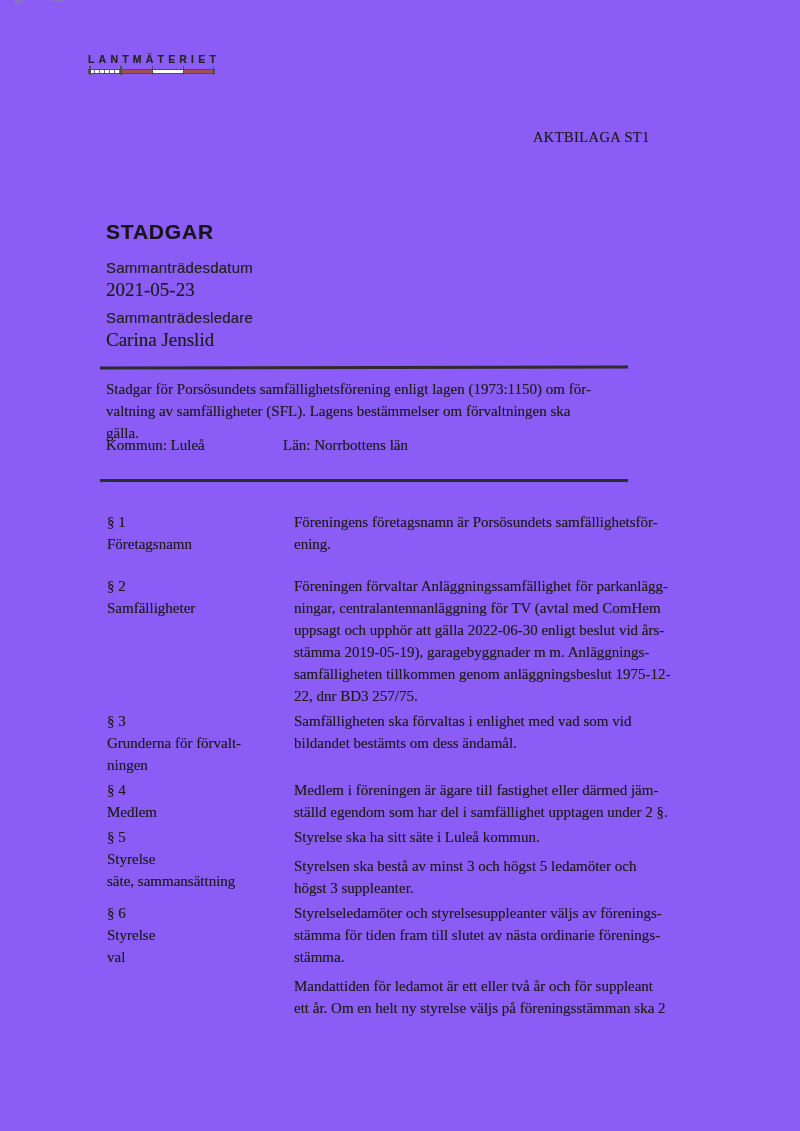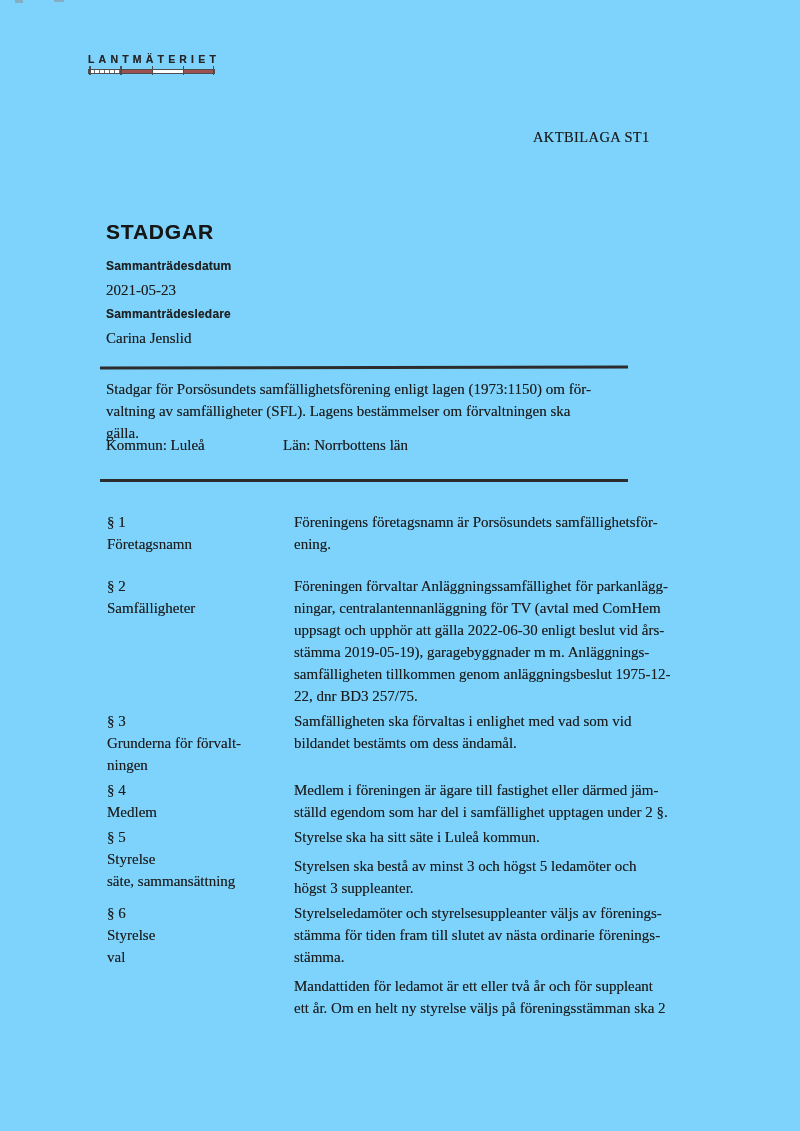--- a/index.html
+++ b/index.html
@@ -3,21 +3,21 @@
 <meta charset="utf-8">
 <style>
   * { margin: 0; padding: 0; box-sizing: border-box; }
   html, body { background: #ffffff; }
   body { font-family: "Liberation Serif", serif; }
 
   .page {
     position: relative;
     width: 800px;
     height: 1131px;
-    background: #7dd3fc;
+    background: #8b5cf6;
     overflow: hidden;
     color: #1f1f1f;
   }
   .scan-text { text-shadow: 0 0 0.5px rgba(30,30,30,0.55); }
 
   
   .smudge { position: absolute; background: #8a8a8a; opacity: .5; }
   .smudge.a { left: 15px; top: 0; width: 8px; height: 3px; }
   .smudge.b { left: 54px; top: 0; width: 10px; height: 2px; }
 
@@ -62,24 +62,25 @@
   }
   .doc-title {
     position: absolute; left: 106px; top: 220px;
     font-family: "Liberation Sans", sans-serif;
     font-weight: bold; font-size: 21px; letter-spacing: 0.8px;
     color: #161616;
   }
   .meta { position: absolute; left: 106px; top: 259px; }
   .meta-label {
     font-family: "Liberation Sans", sans-serif;
-    font-weight: bold; font-size: 12px; color: #222;
+    font-weight: normal; font-size: 15px; color: #222;
     letter-spacing: 0.2px;
-  }
-  .meta-value { font-size: 15px; margin-top: 9px; color: #1d1d1d; }
+    text-align: center;
+  }
+  .meta-value { font-size: 19px; margin-top: 3px; color: #1d1d1d; }
   .meta-group + .meta-group { margin-top: 8px; }
 
   
   .rule { position: absolute; left: 100px; width: 528px; height: 2.5px; background: #2c2c2c; }
   .rule.r1 { top: 366px; transform: rotate(-0.12deg); }
   .rule.r2 { top: 479px; }
 
   
   .intro {
     position: absolute; left: 106px; top: 372px; width: 560px;

